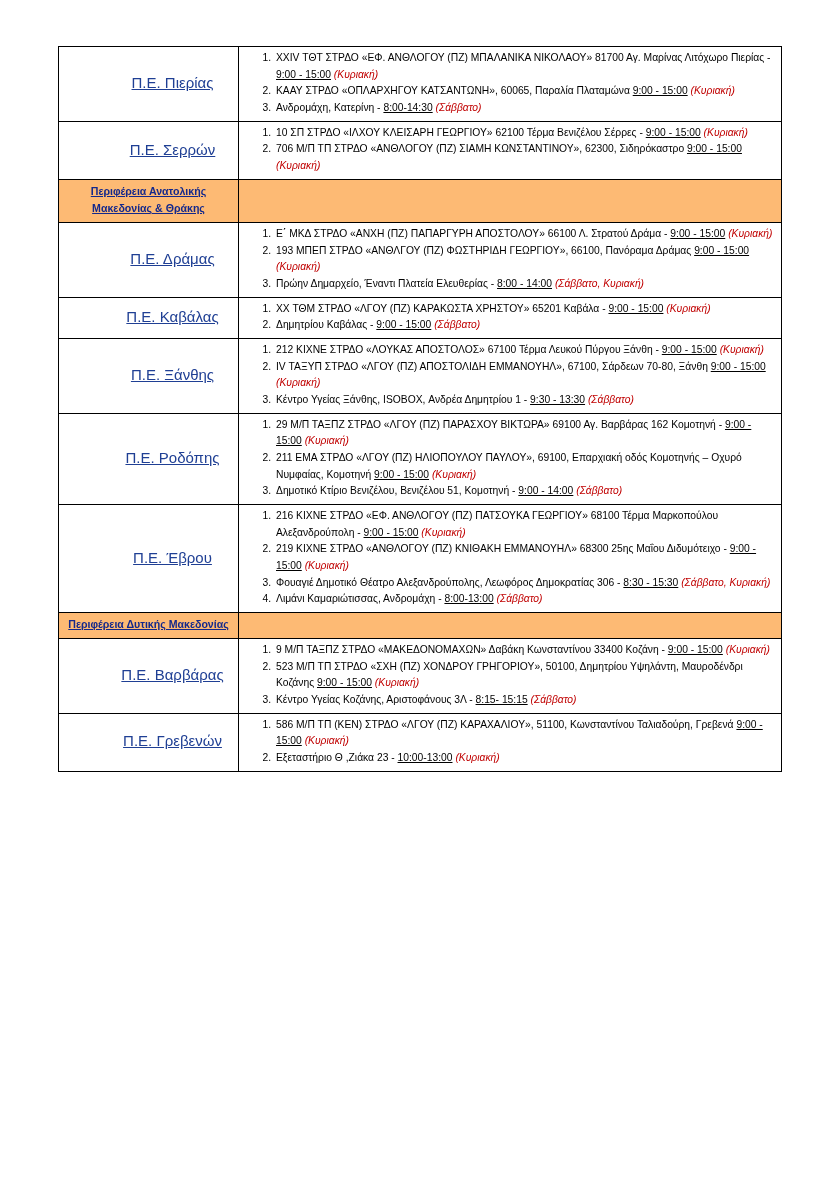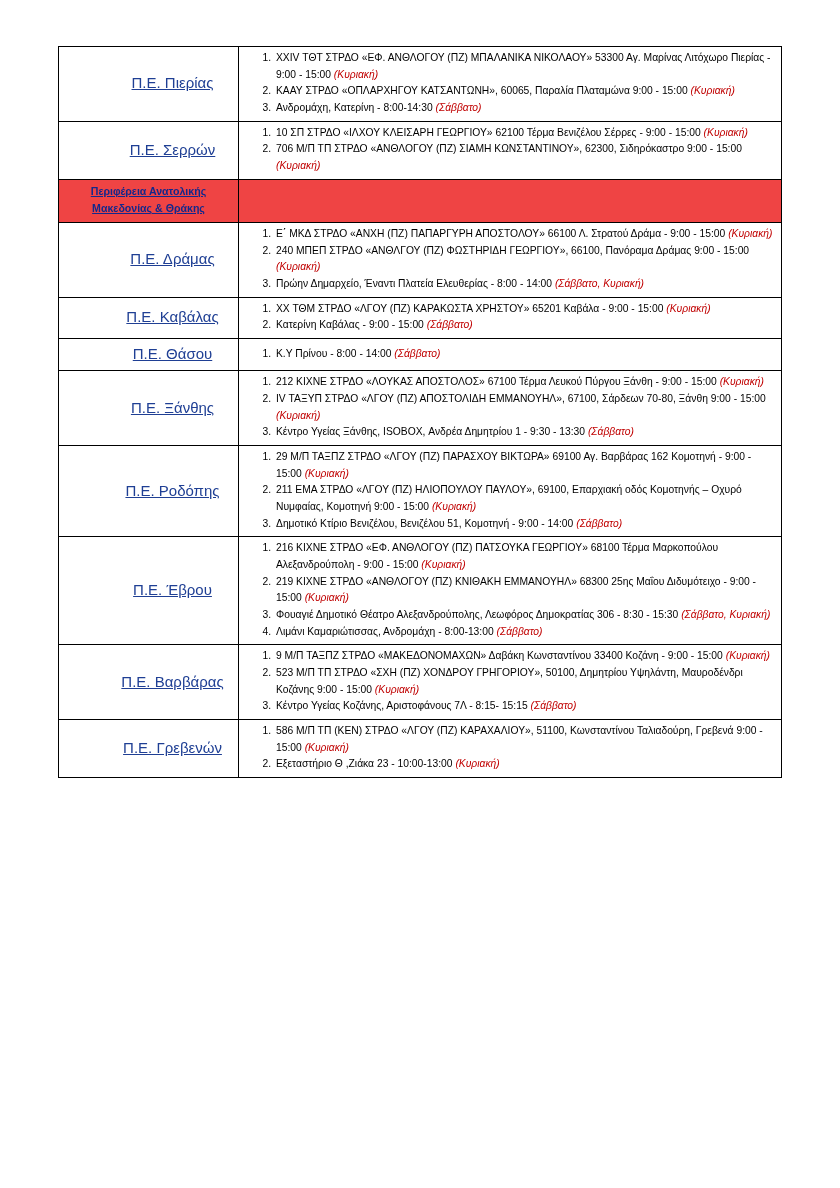--- a/index.html
+++ b/index.html
@@ -40,21 +40,21 @@
     vertical-align: middle;
   }
   .region-label {
     color: #1f3f94;
     text-decoration: underline;
     font-size: 15px;
     white-space: nowrap;
     padding-left: 48px;
   }
   .section-row td {
-    background: #ef4444;
+    background: #fdba74;
     padding-top: 4px;
     padding-bottom: 4px;
   }
   .section-title {
     color: #13288c;
     text-decoration: underline;
     font-weight: bold;
     text-align: center;
     font-size: 10.6px;
     line-height: 1.55;
@@ -70,39 +70,40 @@
     list-style-type: decimal;
   }
   ol.items > li {
     margin: 0 0 0 0;
     padding: 0 0 0 2px;
     line-height: 1.62;
   }
   .seg-plain { color: #000000; }
   .seg-time {
     color: #000000;
+    text-decoration: underline;
   }
   .seg-day { color: #c00000; font-style: italic; }
   .empty-cell { }
 </style>
 </head>
 <body>
 
 <div class="page">
   <table class="doc-table">
     <colgroup>
       <col class="col-region">
       <col>
     </colgroup>
     <tbody id="table-body">
         <tr>
           <td class="region-cell"><span class="region-label">Π.Ε. Πιερίας</span></td>
           <td class="items-cell">
             <ol class="items">
-              <li><span class="seg-plain">XXIV ΤΘΤ ΣΤΡΔΟ «ΕΦ. ΑΝΘΛΟΓΟΥ (ΠΖ) ΜΠΑΛΑΝΙΚΑ ΝΙΚΟΛΑΟΥ» 53300 Αγ. Μαρίνας Λιτόχωρο Πιερίας - </span><span class="seg-time">9:00 - 15:00</span><span class="seg-plain"> </span><span class="seg-day">(Κυριακή)</span></li>
+              <li><span class="seg-plain">XXIV ΤΘΤ ΣΤΡΔΟ «ΕΦ. ΑΝΘΛΟΓΟΥ (ΠΖ) ΜΠΑΛΑΝΙΚΑ ΝΙΚΟΛΑΟΥ» 81700 Αγ. Μαρίνας Λιτόχωρο Πιερίας - </span><span class="seg-time">9:00 - 15:00</span><span class="seg-plain"> </span><span class="seg-day">(Κυριακή)</span></li>
               <li><span class="seg-plain">ΚΑΑΥ ΣΤΡΔΟ «ΟΠΛΑΡΧΗΓΟΥ ΚΑΤΣΑΝΤΩΝΗ», 60065, Παραλία Πλαταμώνα </span><span class="seg-time">9:00 - 15:00</span><span class="seg-plain"> </span><span class="seg-day">(Κυριακή)</span></li>
               <li><span class="seg-plain">Ανδρομάχη, Κατερίνη - </span><span class="seg-time">8:00-14:30</span><span class="seg-plain"> </span><span class="seg-day">(Σάββατο)</span></li>
             </ol>
           </td>
         </tr>
         <tr>
           <td class="region-cell"><span class="region-label">Π.Ε. Σερρών</span></td>
           <td class="items-cell">
             <ol class="items">
               <li><span class="seg-plain">10 ΣΠ ΣΤΡΔΟ «ΙΛΧΟΥ ΚΛΕΙΣΑΡΗ ΓΕΩΡΓΙΟΥ» 62100 Τέρμα Βενιζέλου Σέρρες - </span><span class="seg-time">9:00 - 15:00</span><span class="seg-plain"> </span><span class="seg-day">(Κυριακή)</span></li>
@@ -112,39 +113,31 @@
         </tr>
         <tr class="section-row">
           <td class="region-cell"><span class="section-title">Περιφέρεια Ανατολικής Μακεδονίας &amp; Θράκης</span></td>
           <td class="empty-cell">&nbsp;</td>
         </tr>
         <tr>
           <td class="region-cell"><span class="region-label">Π.Ε. Δράμας</span></td>
           <td class="items-cell">
             <ol class="items">
               <li><span class="seg-plain">Ε΄ ΜΚΔ ΣΤΡΔΟ «ΑΝΧΗ (ΠΖ) ΠΑΠΑΡΓΥΡΗ ΑΠΟΣΤΟΛΟΥ» 66100 Λ. Στρατού Δράμα - </span><span class="seg-time">9:00 - 15:00</span><span class="seg-plain"> </span><span class="seg-day">(Κυριακή)</span></li>
-              <li><span class="seg-plain">240 ΜΠΕΠ ΣΤΡΔΟ «ΑΝΘΛΓΟΥ (ΠΖ) ΦΩΣΤΗΡΙΔΗ ΓΕΩΡΓΙΟΥ», 66100, Πανόραμα Δράμας </span><span class="seg-time">9:00 - 15:00</span><span class="seg-plain"> </span><span class="seg-day">(Κυριακή)</span></li>
+              <li><span class="seg-plain">193 ΜΠΕΠ ΣΤΡΔΟ «ΑΝΘΛΓΟΥ (ΠΖ) ΦΩΣΤΗΡΙΔΗ ΓΕΩΡΓΙΟΥ», 66100, Πανόραμα Δράμας </span><span class="seg-time">9:00 - 15:00</span><span class="seg-plain"> </span><span class="seg-day">(Κυριακή)</span></li>
               <li><span class="seg-plain">Πρώην Δημαρχείο, Έναντι Πλατεία Ελευθερίας - </span><span class="seg-time">8:00 - 14:00</span><span class="seg-plain"> </span><span class="seg-day">(Σάββατο, Κυριακή)</span></li>
             </ol>
           </td>
         </tr>
         <tr>
           <td class="region-cell"><span class="region-label">Π.Ε. Καβάλας</span></td>
           <td class="items-cell">
             <ol class="items">
               <li><span class="seg-plain">ΧΧ ΤΘΜ ΣΤΡΔΟ «ΛΓΟΥ (ΠΖ) ΚΑΡΑΚΩΣΤΑ ΧΡΗΣΤΟΥ» 65201 Καβάλα - </span><span class="seg-time">9:00 - 15:00</span><span class="seg-plain"> </span><span class="seg-day">(Κυριακή)</span></li>
-              <li><span class="seg-plain">Κατερίνη Καβάλας - </span><span class="seg-time">9:00 - 15:00</span><span class="seg-plain"> </span><span class="seg-day">(Σάββατο)</span></li>
-            </ol>
-          </td>
-        </tr>
-        <tr>
-          <td class="region-cell"><span class="region-label">Π.Ε. Θάσου</span></td>
-          <td class="items-cell">
-            <ol class="items">
-              <li><span class="seg-plain">Κ.Υ Πρίνου - </span><span class="seg-time">8:00 - 14:00</span><span class="seg-plain"> </span><span class="seg-day">(Σάββατο)</span></li>
+              <li><span class="seg-plain">Δημητρίου Καβάλας - </span><span class="seg-time">9:00 - 15:00</span><span class="seg-plain"> </span><span class="seg-day">(Σάββατο)</span></li>
             </ol>
           </td>
         </tr>
         <tr>
           <td class="region-cell"><span class="region-label">Π.Ε. Ξάνθης</span></td>
           <td class="items-cell">
             <ol class="items">
               <li><span class="seg-plain">212 ΚΙΧΝΕ ΣΤΡΔΟ «ΛΟΥΚΑΣ ΑΠΟΣΤΟΛΟΣ» 67100 Τέρμα Λευκού Πύργου Ξάνθη - </span><span class="seg-time">9:00 - 15:00</span><span class="seg-plain"> </span><span class="seg-day">(Κυριακή)</span></li>
               <li><span class="seg-plain">IV ΤΑΞΥΠ ΣΤΡΔΟ «ΛΓΟΥ (ΠΖ) ΑΠΟΣΤΟΛΙΔΗ ΕΜΜΑΝΟΥΗΛ», 67100, Σάρδεων 70-80, Ξάνθη </span><span class="seg-time">9:00 - 15:00</span><span class="seg-plain"> </span><span class="seg-day">(Κυριακή)</span></li>
               <li><span class="seg-plain">Κέντρο Υγείας Ξάνθης, ISOBOX, Ανδρέα Δημητρίου 1 - </span><span class="seg-time">9:30 - 13:30</span><span class="seg-plain"> </span><span class="seg-day">(Σάββατο)</span></li>
@@ -165,27 +158,31 @@
           <td class="region-cell"><span class="region-label">Π.Ε. Έβρου</span></td>
           <td class="items-cell">
             <ol class="items">
               <li><span class="seg-plain">216 ΚΙΧΝΕ ΣΤΡΔΟ «ΕΦ. ΑΝΘΛΟΓΟΥ (ΠΖ) ΠΑΤΣΟΥΚΑ ΓΕΩΡΓΙΟΥ» 68100 Τέρμα Μαρκοπούλου Αλεξανδρούπολη - </span><span class="seg-time">9:00 - 15:00</span><span class="seg-plain"> </span><span class="seg-day">(Κυριακή)</span></li>
               <li><span class="seg-plain">219 ΚΙΧΝΕ ΣΤΡΔΟ «ΑΝΘΛΟΓΟΥ (ΠΖ) ΚΝΙΘΑΚΗ ΕΜΜΑΝΟΥΗΛ» 68300 25ης Μαΐου Διδυμότειχο - </span><span class="seg-time">9:00 - 15:00</span><span class="seg-plain"> </span><span class="seg-day">(Κυριακή)</span></li>
               <li><span class="seg-plain">Φουαγιέ Δημοτικό Θέατρο Αλεξανδρούπολης, Λεωφόρος Δημοκρατίας 306 - </span><span class="seg-time">8:30 - 15:30</span><span class="seg-plain"> </span><span class="seg-day">(Σάββατο, Κυριακή)</span></li>
               <li><span class="seg-plain">Λιμάνι Καμαριώτισσας, Ανδρομάχη - </span><span class="seg-time">8:00-13:00</span><span class="seg-plain"> </span><span class="seg-day">(Σάββατο)</span></li>
             </ol>
           </td>
         </tr>
+        <tr class="section-row">
+          <td class="region-cell"><span class="section-title">Περιφέρεια Δυτικής Μακεδονίας</span></td>
+          <td class="empty-cell">&nbsp;</td>
+        </tr>
         <tr>
           <td class="region-cell"><span class="region-label">Π.Ε. Βαρβάρας</span></td>
           <td class="items-cell">
             <ol class="items">
               <li><span class="seg-plain">9 Μ/Π ΤΑΞΠΖ ΣΤΡΔΟ «ΜΑΚΕΔΟΝΟΜΑΧΩΝ» Δαβάκη Κωνσταντίνου 33400 Κοζάνη - </span><span class="seg-time">9:00 - 15:00</span><span class="seg-plain"> </span><span class="seg-day">(Κυριακή)</span></li>
               <li><span class="seg-plain">523 Μ/Π ΤΠ ΣΤΡΔΟ «ΣΧΗ (ΠΖ) ΧΟΝΔΡΟΥ ΓΡΗΓΟΡΙΟΥ», 50100, Δημητρίου Υψηλάντη, Μαυροδένδρι Κοζάνης </span><span class="seg-time">9:00 - 15:00</span><span class="seg-plain"> </span><span class="seg-day">(Κυριακή)</span></li>
-              <li><span class="seg-plain">Κέντρο Υγείας Κοζάνης, Αριστοφάνους 7</span><span class="seg-plain">Λ</span><span class="seg-plain"> - </span><span class="seg-time">8:15- 15:15</span><span class="seg-plain"> </span><span class="seg-day">(Σάββατο)</span></li>
+              <li><span class="seg-plain">Κέντρο Υγείας Κοζάνης, Αριστοφάνους 3</span><span class="seg-plain">Λ</span><span class="seg-plain"> - </span><span class="seg-time">8:15- 15:15</span><span class="seg-plain"> </span><span class="seg-day">(Σάββατο)</span></li>
             </ol>
           </td>
         </tr>
         <tr>
           <td class="region-cell"><span class="region-label">Π.Ε. Γρεβενών</span></td>
           <td class="items-cell">
             <ol class="items">
               <li><span class="seg-plain">586 Μ/Π ΤΠ (ΚΕΝ) ΣΤΡΔΟ «ΛΓΟΥ (ΠΖ) ΚΑΡΑΧΑΛΙΟΥ», 51100, Κωνσταντίνου Ταλιαδούρη, Γρεβενά </span><span class="seg-time">9:00 - 15:00</span><span class="seg-plain"> </span><span class="seg-day">(Κυριακή)</span></li>
               <li><span class="seg-plain">Εξεταστήριο Θ ,Ζιάκα 23 - </span><span class="seg-time">10:00-13:00</span><span class="seg-plain"> </span><span class="seg-day">(Κυριακή)</span></li>
             </ol>

